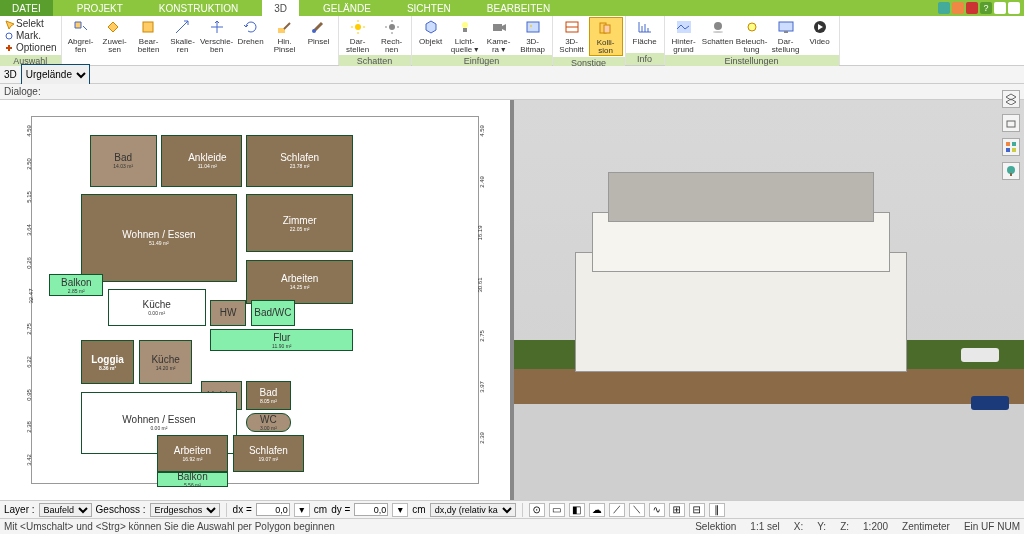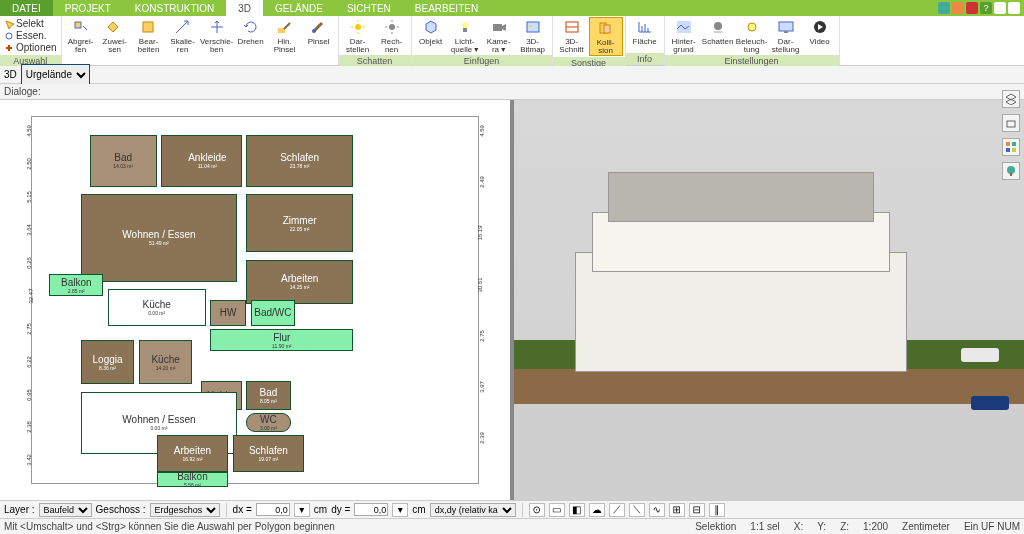--- a/index.html
+++ b/index.html
@@ -1,19 +1,19 @@
 <!DOCTYPE html>
 <html><head>
 <meta charset="utf-8">
 <style>
 * { margin: 0; padding: 0; box-sizing: border-box; font-family: "Segoe UI", Tahoma, sans-serif; font-size: 10px; }
 body { width: 1024px; height: 534px; overflow: hidden; background: #fff; display: flex; flex-direction: column; }
 
 
-.menubar { height: 16px; background: #8cc63f; display: flex; align-items: stretch; color: #fff; }
+.menubar { height: 16px; background: #8cc63f; display: flex; align-items: stretch; color: #fff; gap: 12px; }
 .menubar .tab { padding: 2px 12px; cursor: pointer; display: flex; align-items: center; }
 .menubar .tab.file { background: #5a9e2d; }
 .menubar .tab.active { background: #fff; color: #4a4a4a; }
 .menubar .right-icons { margin-left: auto; display: flex; gap: 2px; padding-right: 4px; align-items: center; }
 .menubar .right-icons span { width: 12px; height: 12px; display: inline-block; border-radius: 2px; }
 
 
 .ribbon { height: 50px; background: #fff; border-bottom: 1px solid #ccc; display: flex; }
 .ribbon-group { display: flex; flex-direction: column; border-right: 1px solid #e0e0e0; }
 .ribbon-group-items { display: flex; flex: 1; padding: 1px 2px; gap: 0; }
@@ -101,21 +101,21 @@
               </svg>
             </span>
             <span>Selekt</span>
           </div>
           <div class="ribbon-stack-item">
             <span class="mini-ico">
               <svg width="18" height="16" viewBox="0 0 18 16">
                 <circle cx="5" cy="5" r="3" fill="none" stroke="#46c"></circle>
               </svg>
             </span>
-            <span>Essen.</span>
+            <span>Mark.</span>
           </div>
           <div class="ribbon-stack-item">
             <span class="mini-ico">
               <svg width="18" height="16" viewBox="0 0 18 16">
                 <path d="M5 2v6M2 5h6" stroke="#c40" stroke-width="2"></path>
               </svg>
             </span>
             <span>Optionen</span>
           </div>
         </div>
@@ -391,21 +391,21 @@
           <span style="font-size:5px"></span>
         </div>
         <div class="fp-room lightgray" style="left: 49%; top: 50%; width: 10%; height: 7%;">
           <span>Bad/WC</span>
           <span style="font-size:5px"></span>
         </div>
         <div class="fp-room lightgray" style="left: 40%; top: 58%; width: 32%; height: 6%;">
           <span>Flur</span>
           <span style="font-size:5px">11.90 m²</span>
         </div>
-        <div class="fp-room brown" style="left: 11%; top: 61%; width: 12%; height: 12%;">
+        <div class="fp-room brown" style="left: 11%; top: 61%; width: 12%; height: 12%; font-weight: bold;">
           <span>Loggia</span>
           <span style="font-size:5px">8.36 m²</span>
         </div>
         <div class="fp-room tan" style="left: 24%; top: 61%; width: 12%; height: 12%;">
           <span>Küche</span>
           <span style="font-size:5px">14.20 m²</span>
         </div>
         <div class="fp-room tan" style="left: 38%; top: 72%; width: 9%; height: 8%;">
           <span>Hobby</span>
           <span style="font-size:5px"></span>

